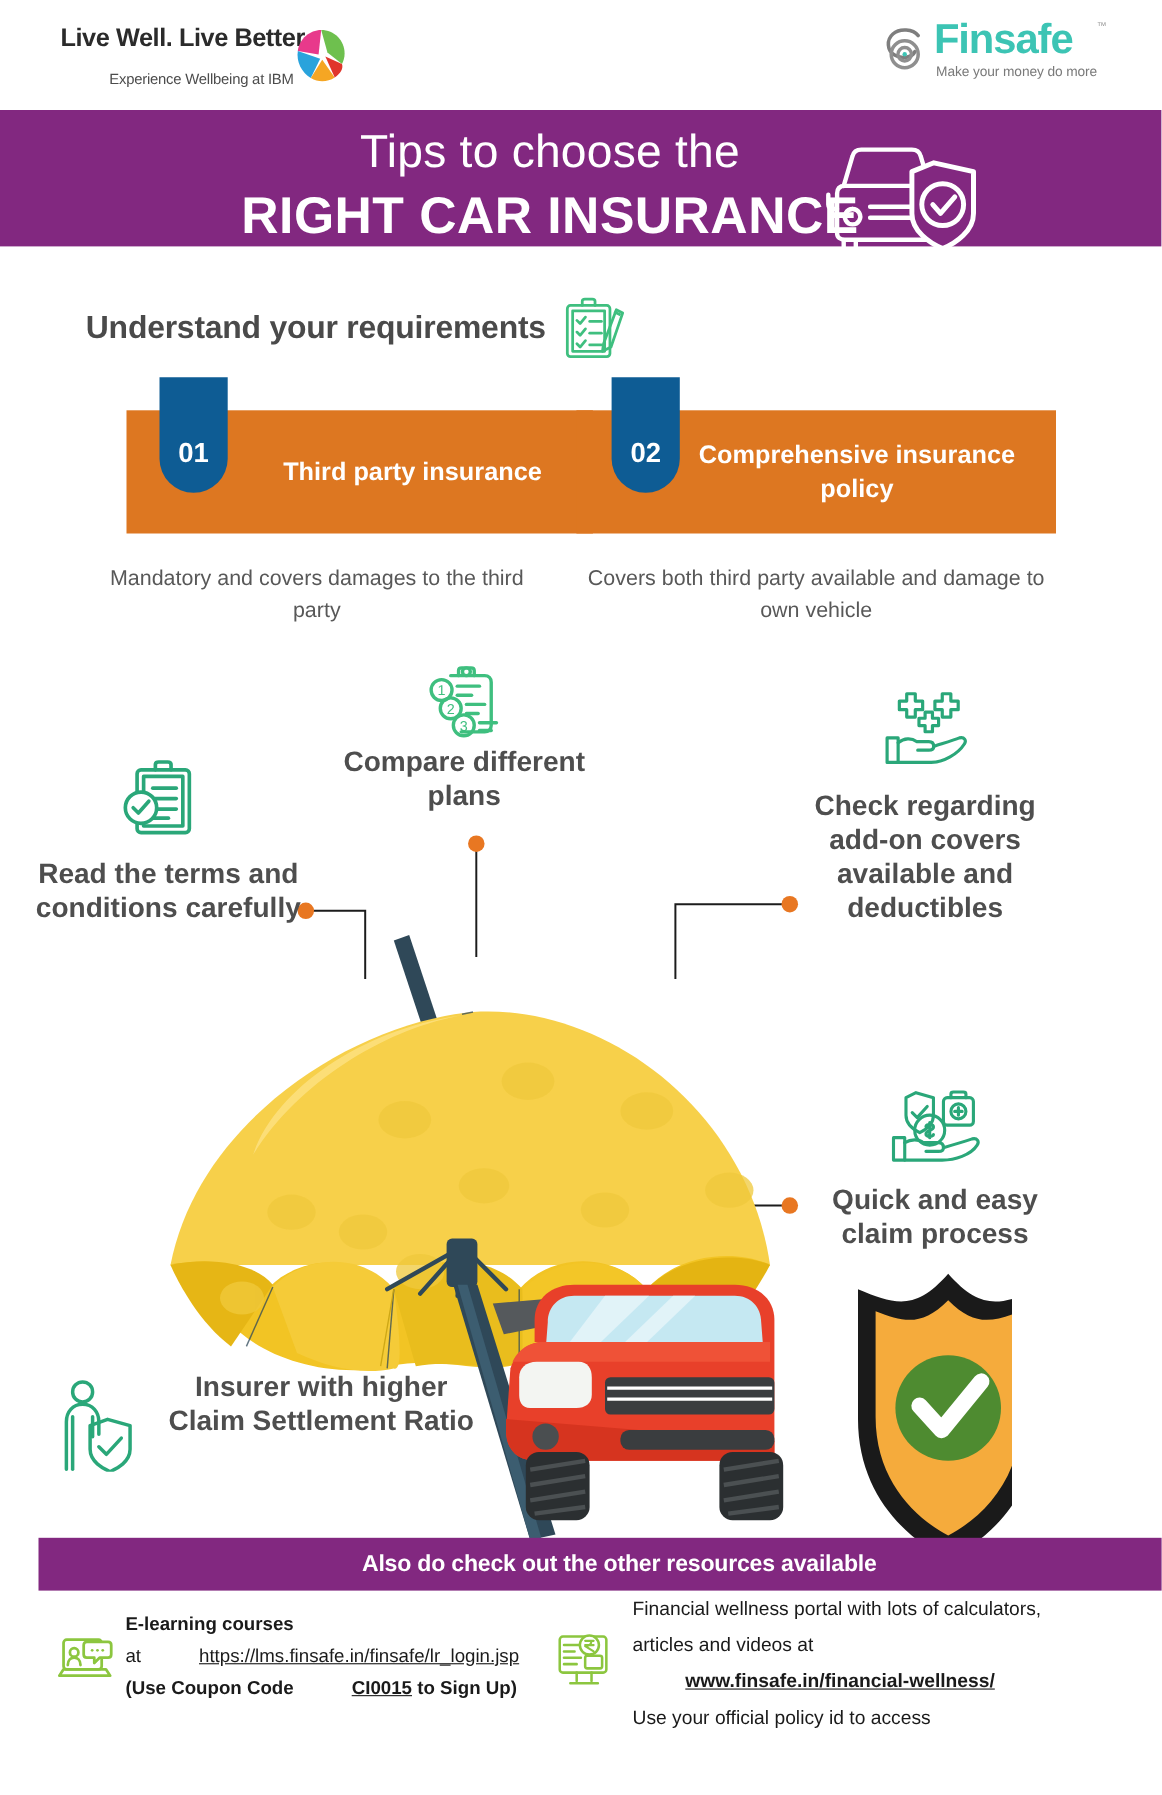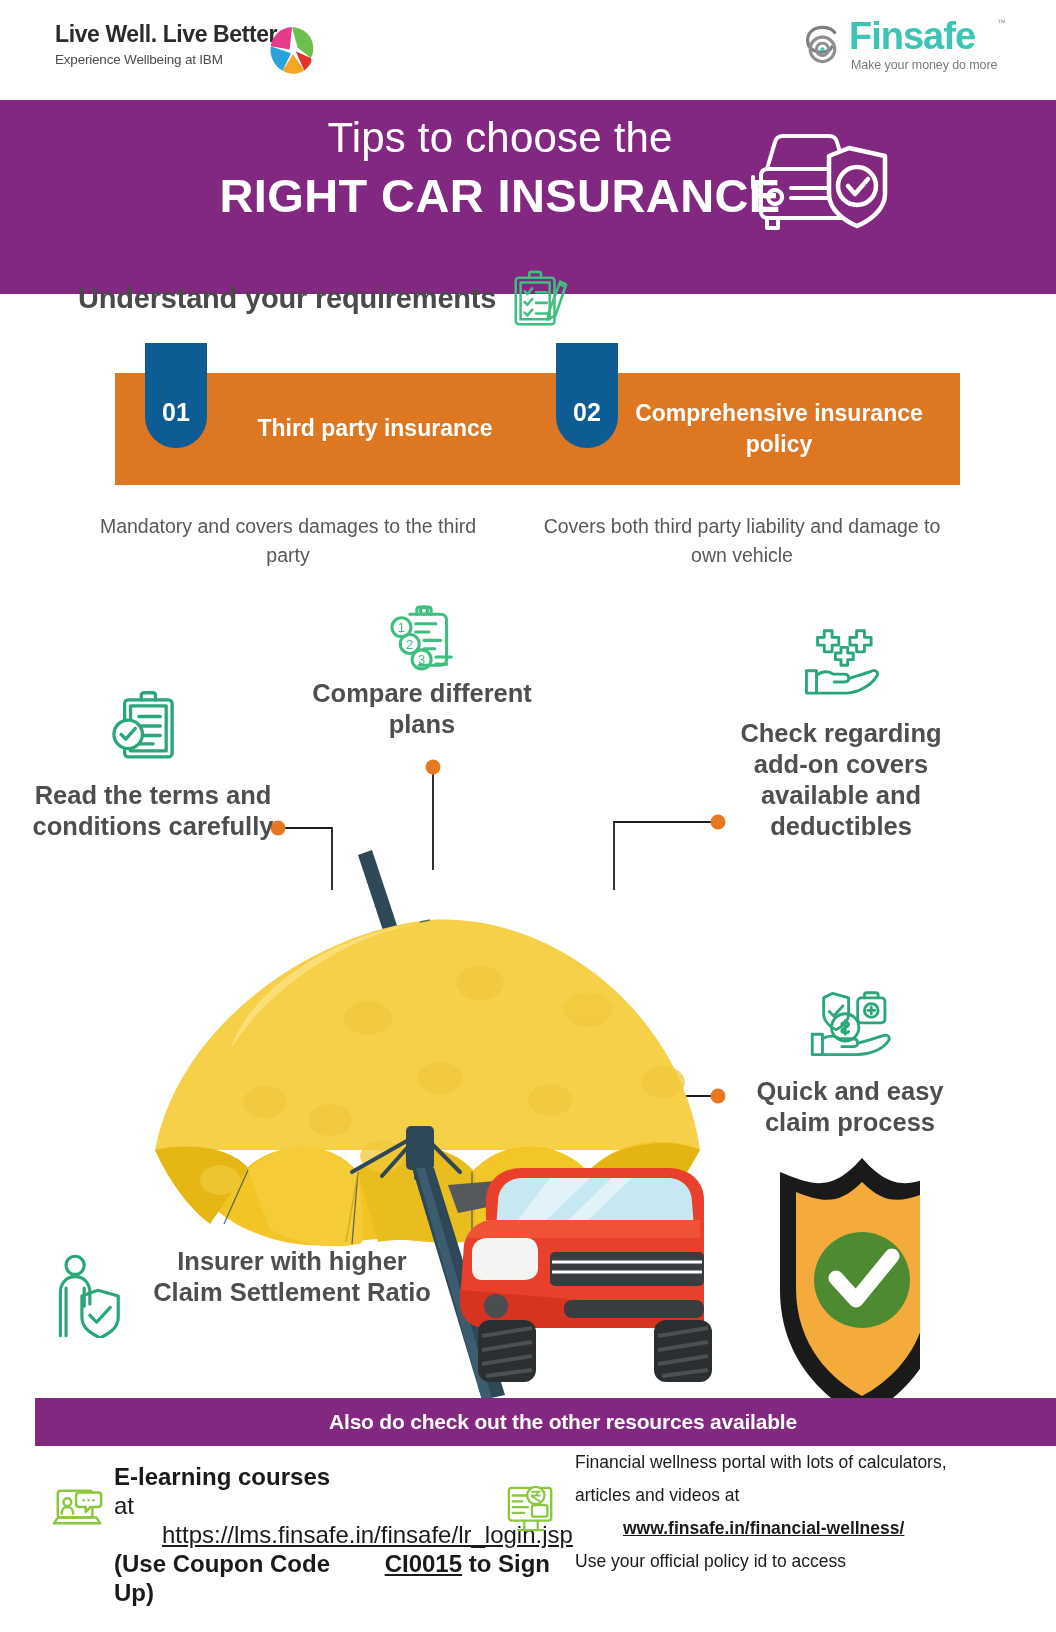--- a/index.html
+++ b/index.html
@@ -9,32 +9,32 @@
     font-family:"Liberation Sans", sans-serif;
     color:#4a4a4a;
   }
   .page{position:relative;width:1056px;height:1632px;background:#fff;overflow:hidden;}
 
   
   .topbar{position:absolute;left:0;top:0;width:1056px;height:96px;background:#fff;}
   .ibm-logo{position:absolute;left:55px;top:22px;width:270px;height:55px;}
   .ibm-l1{font-size:23px;font-weight:bold;color:#2b2b2b;letter-spacing:-.4px;line-height:25px;
           font-family:"Liberation Sans",sans-serif;white-space:nowrap;}
-  .ibm-l2{font-size:13.5px;color:#4c4c4c;letter-spacing:-.2px;margin-top:5px;text-align:left;
+  .ibm-l2{font-size:13.5px;color:#4c4c4c;letter-spacing:-.2px;margin-top:17px;text-align:right;
           width:212px;white-space:nowrap;}
   .ibm-mark{position:absolute;left:213px;top:3px;width:48px;height:52px;}
   .fin-logo{position:absolute;right:40px;top:18px;width:215px;height:60px;}
   .fin-name{position:absolute;left:48px;top:-2px;font-size:38px;font-weight:bold;color:#3cc4b4;
             letter-spacing:-1px;line-height:40px;}
   .fin-tm{position:absolute;left:196px;top:0px;font-size:9px;color:#9b9b9b;}
   .fin-tag{position:absolute;left:50px;top:40px;font-size:12.5px;color:#7a7a7a;letter-spacing:-.1px;white-space:nowrap;}
   .fin-mark{position:absolute;left:0px;top:4px;width:46px;height:50px;}
 
   
-  .banner{position:absolute;left:0;top:100px;width:1056px;height:194px;background:#822880;}
+  .banner{position:absolute;left:0;top:100px;width:1056px;height:124px;background:#822880;}
   .banner-t1{position:absolute;left:0;top:14px;width:1000px;text-align:center;color:#ffffff;
              font-size:42px;font-weight:300;letter-spacing:.2px;font-family:"Liberation Sans",sans-serif;}
   .banner-t2{position:absolute;left:0;top:68px;width:1000px;text-align:center;color:#ffffff;
              font-size:47px;font-weight:bold;letter-spacing:.4px;}
   .banner-icon{position:absolute;left:745px;top:24px;width:150px;height:110px;}
 
   
   .sec-title{position:absolute;left:78px;top:282px;font-size:29px;font-weight:bold;color:#4a4a4a;letter-spacing:-.2px;}
   .sec-title-icon{position:absolute;left:508px;top:268px;width:62px;height:62px;}
 
@@ -86,21 +86,21 @@
   .footstrip{position:absolute;left:0;top:1398px;width:1056px;height:48px;background:#822880;margin-left:35px;}
   .footstrip-t{position:absolute;left:0;top:12px;width:1056px;text-align:center;color:#fff;
                font-size:21px;font-weight:bold;letter-spacing:-.2px;}
 
   
   .foot-left{position:absolute;left:52px;top:1462px;width:470px;}
   .foot-right{position:absolute;left:505px;top:1446px;width:545px;}
   .foot-icon{position:absolute;width:52px;height:54px;}
   .fl-icon{left:0px;top:18px;}
   .fr-icon{left:0px;top:36px;}
-  .foot-txt{position:absolute;left:62px;top:0;font-size:24px;color:#1a1a1a;line-height:29px;}
+  .foot-txt{position:absolute;left:62px;top:0;font-size:17px;color:#1a1a1a;line-height:29px;}
   .fr-txt{position:absolute;left:70px;top:0;font-size:17.5px;color:#1a1a1a;line-height:33px;}
   .b{font-weight:bold;}
   .u{text-decoration:underline;margin-left:48px;}
 </style>
 </head>
 <body>
 
 <div class="page">
 
   <div class="topbar">
@@ -177,21 +177,21 @@
     <div class="card-label c1-label">Third party insurance</div>
   </div>
   <div class="card-desc d1">Mandatory and covers damages to the third party</div>
 
   <div class="card card2">
     <div class="badge" style="left:32px;">
       <div class="badge-num">02</div>
     </div>
     <div class="card-label c2-label">Comprehensive insurance policy</div>
   </div>
-  <div class="card-desc d2">Covers both third party liability and damage to own vehicle</div>
+  <div class="card-desc d2">Covers both third party available and damage to own vehicle</div>
 
   <svg class="connectors" viewBox="0 0 1056 1632">
     <g stroke="#1c1c1c" stroke-width="1.8" fill="none">
       <path d="M278 828 L332 828 L332 890"></path>
       <path d="M433 767 L433 870"></path>
       <path d="M718 822 L614 822 L614 890"></path>
       <path d="M718 1096 L662 1096 L628 1052"></path>
       <path d="M273 1228 L273 1160"></path>
     </g>
     <circle cx="278" cy="828" r="7.5" fill="#e87722"></circle>

